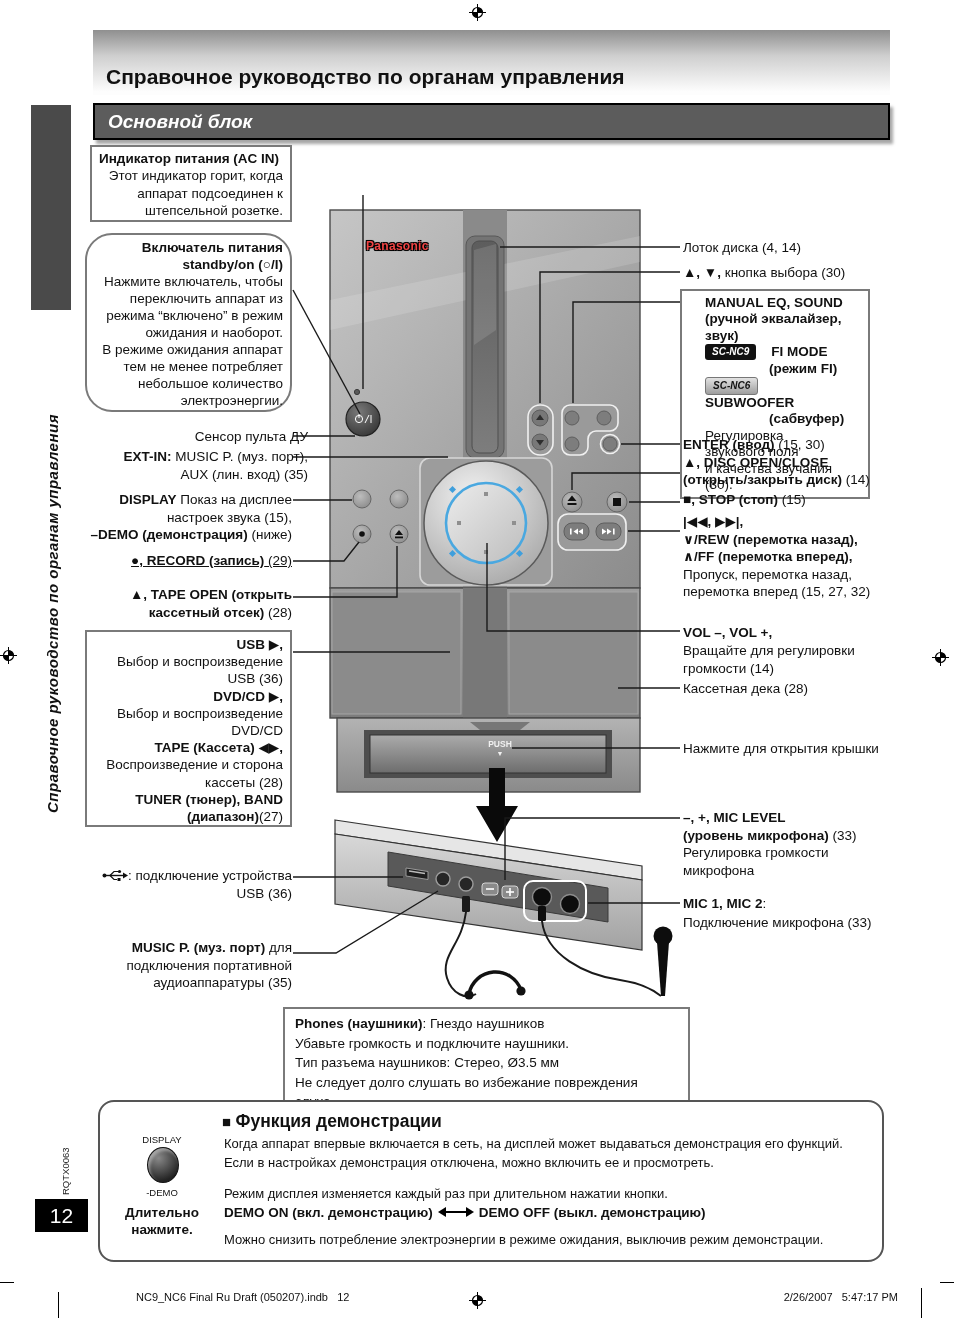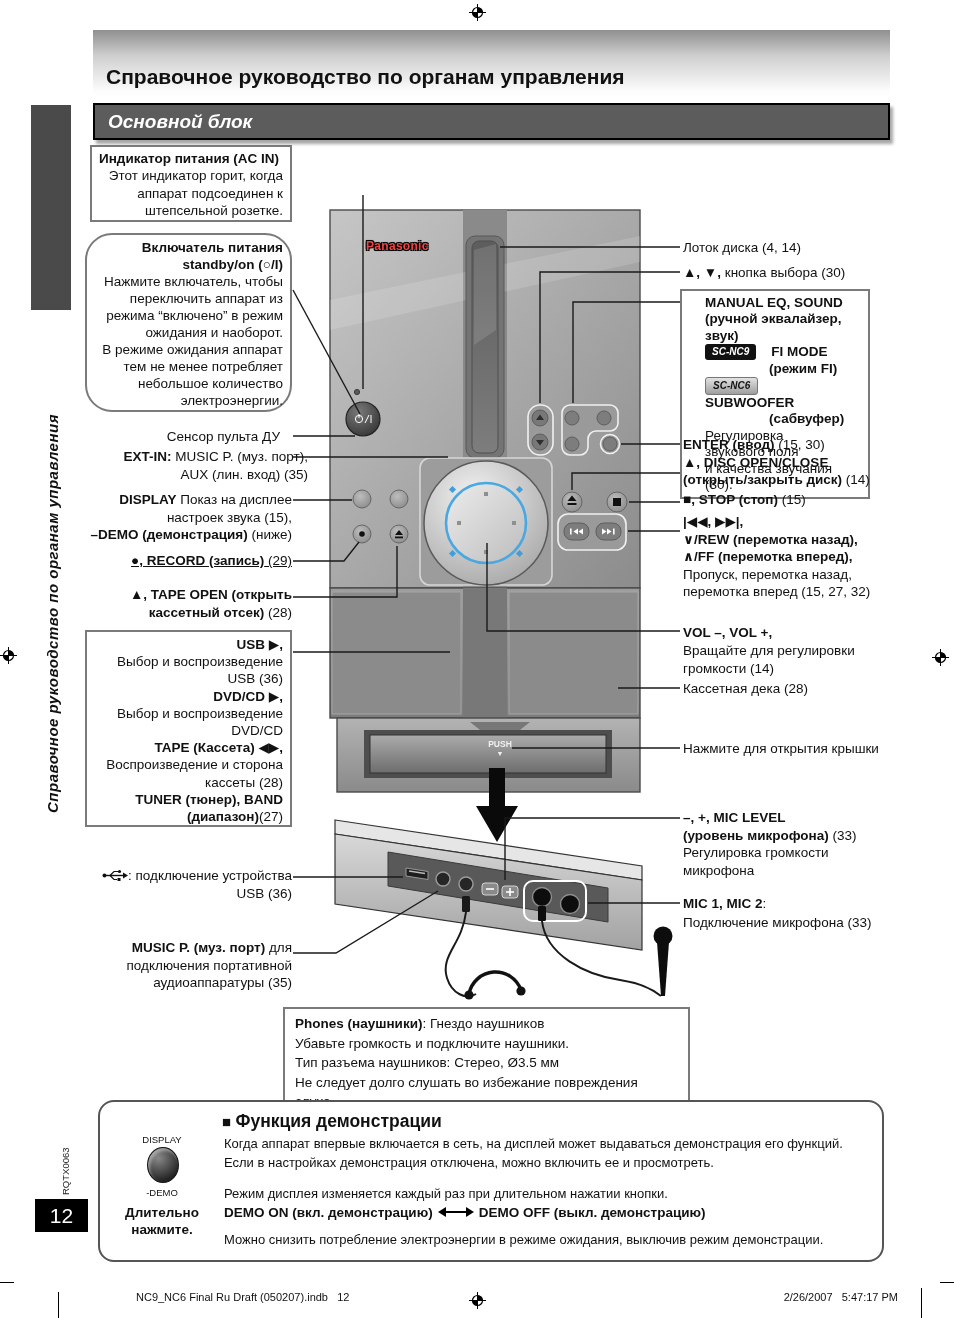--- a/index.html
+++ b/index.html
@@ -332,21 +332,21 @@
     <div>Нажмите включатель, чтобы</div>
     <div>переключить аппарат из</div>
     <div>режима “включено” в режим</div>
     <div>ожидания и наоборот.</div>
     <div>В режиме ожидания аппарат</div>
     <div>тем не менее потребляет</div>
     <div>небольшое количество</div>
     <div>электроэнергии.</div>
   </div>
 
-  <div class="lbl ra" style="left:28px;top:428px;width:252px;">Сенсор пульта ДУ</div>
+  <div class="lbl ra" style="left:56px;top:428px;width:252px;">Сенсор пульта ДУ</div>
 
   <div class="lbl ra" style="left:56px;top:448px;width:252px;">
     <div><span class="b">EXT-IN:</span><span> MUSIC P. (муз. порт),</span></div>
     <div>AUX (лин. вход) (35)</div>
   </div>
 
   <div class="lbl ra" style="left:40px;top:491px;width:252px;">
     <div><span class="b">DISPLAY</span><span> Показ на дисплее</span></div>
     <div>настроек звука (15),</div>
     <div><span class="b">–DEMO (демонстрация)</span><span> (ниже)</span></div>

